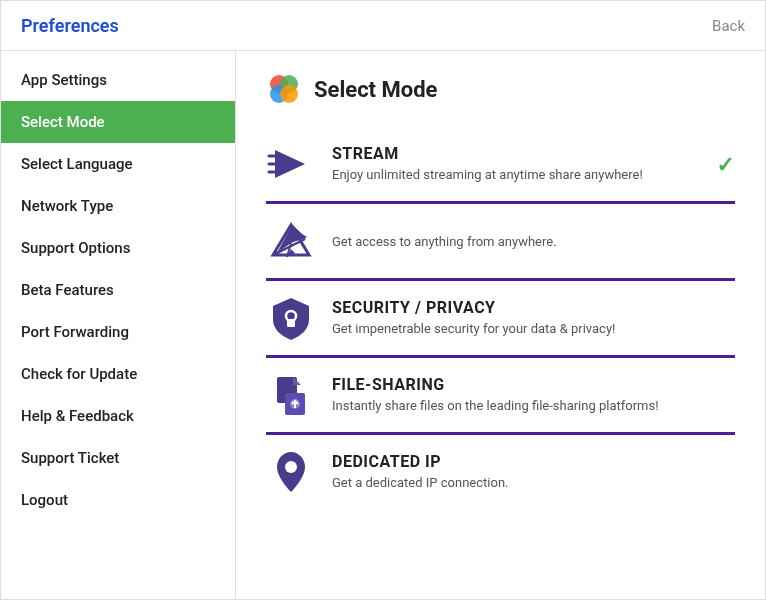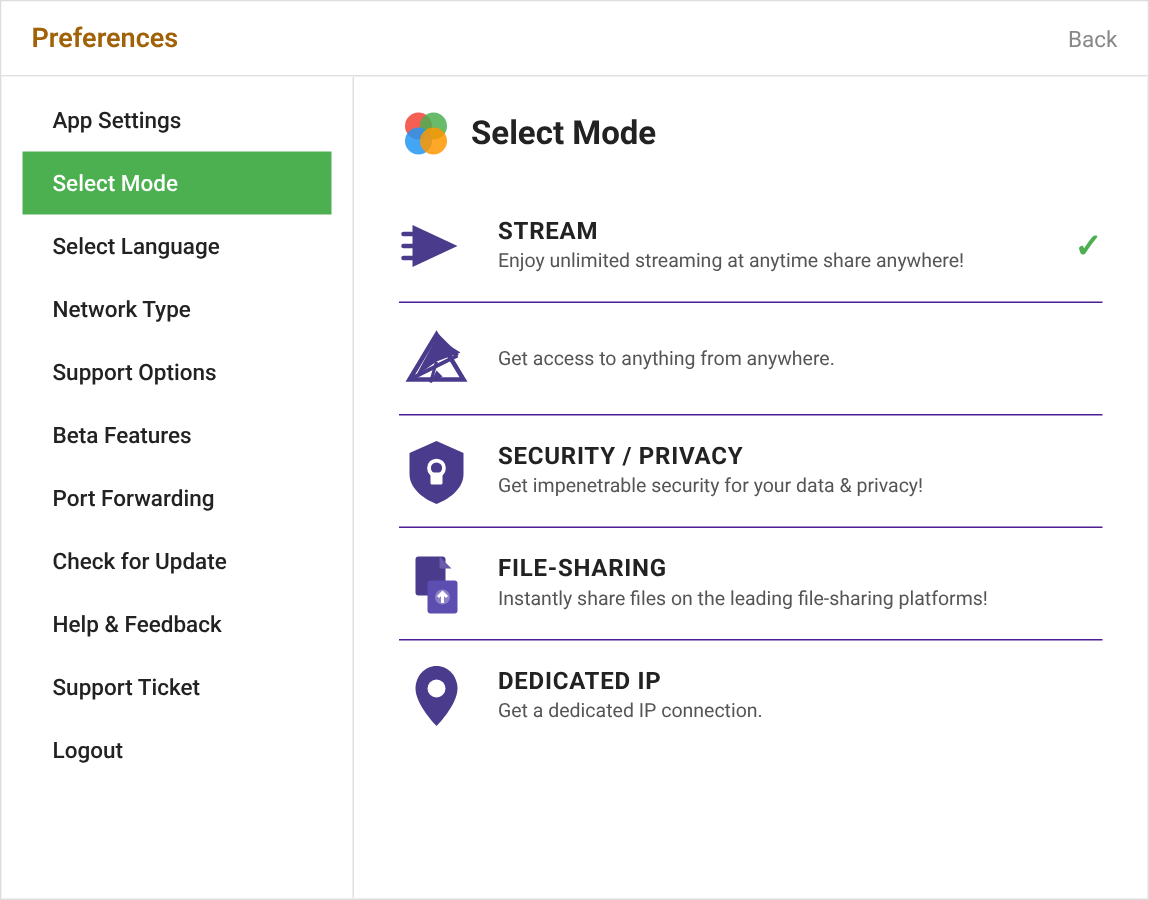--- a/index.html
+++ b/index.html
@@ -22,39 +22,39 @@
       display: flex;
       align-items: center;
       justify-content: space-between;
       padding: 14px 20px;
       border-bottom: 1px solid #e0e0e0;
       background: #fff;
     }
     .header-title {
       font-size: 18px;
       font-weight: 600;
-      color: #a16207;
+      color: #1d4ed8;
     }
     .header-back {
       font-size: 15px;
       color: #888;
       cursor: pointer;
     }
     
     .body {
       display: flex;
       flex: 1;
       overflow: hidden;
     }
     
     .sidebar {
       width: 235px;
       border-right: 1px solid #e0e0e0;
       background: #fff;
-      padding: 8px 14px;
+      padding: 8px 0;
       overflow-y: auto;
     }
     .sidebar-item {
       padding: 12px 20px;
       font-size: 15px;
       color: #222;
       cursor: pointer;
       font-weight: 500;
     }
     .sidebar-item.active {
@@ -84,21 +84,21 @@
       width: 36px;
       height: 36px;
       flex-shrink: 0;
     }
     
     .mode-item {
       display: flex;
       align-items: center;
       gap: 16px;
       padding: 12px 0;
-      border-bottom: 1px solid #4c1d95;
+      border-bottom: 3px solid #4c1d95;
       position: relative;
     }
     .mode-item:last-child {
       border-bottom: none;
       justify-content: space-between;
     }
     .mode-icon {
       width: 50px;
       height: 50px;
       flex-shrink: 0;

